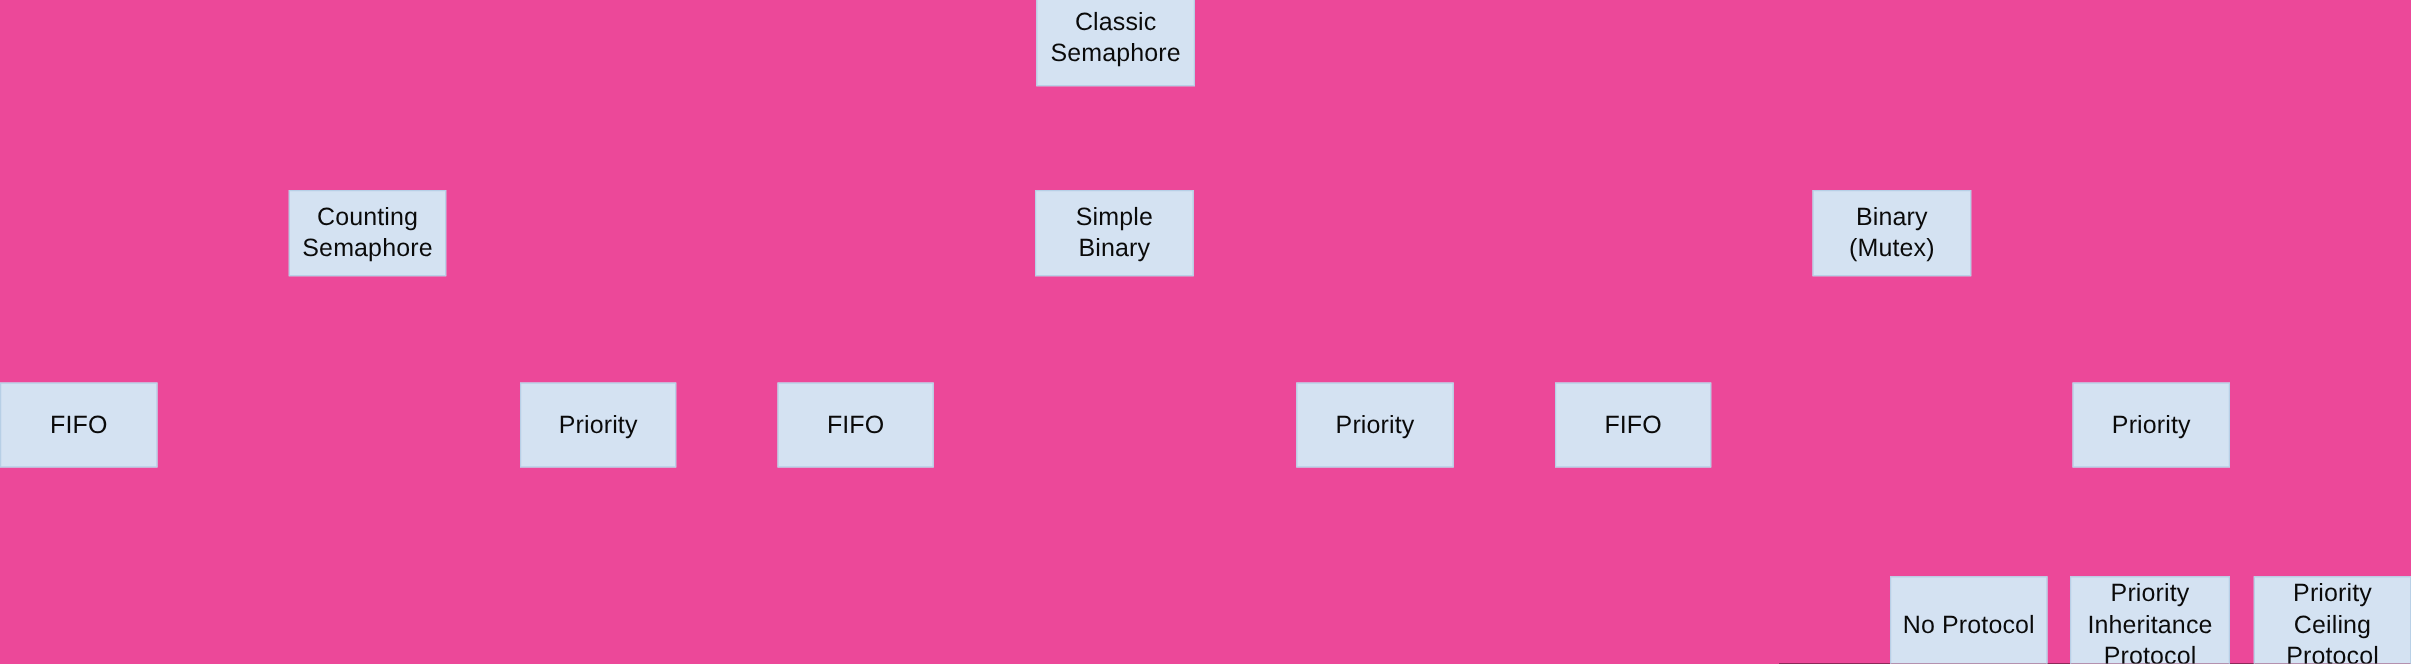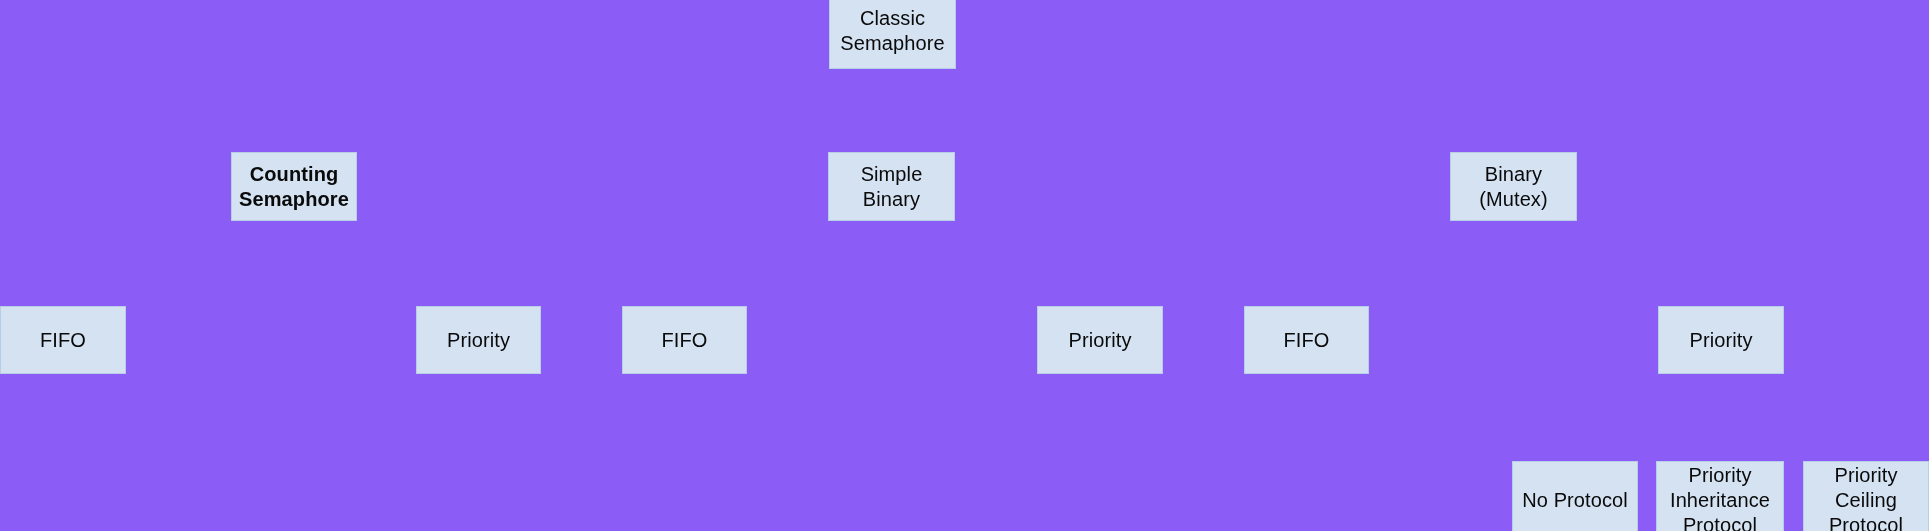--- a/index.html
+++ b/index.html
@@ -5,21 +5,21 @@
 <style>
   html, body {
     margin: 0;
     padding: 0;
     background: #000000;
   }
   #canvas {
     position: relative;
     width: 1929px;
     height: 531px;
-    background: #8b5cf6;
+    background: #ec4899;
     overflow: hidden;
     font-family: "Liberation Sans", "DejaVu Sans", sans-serif;
   }
   .node {
     position: absolute;
     box-sizing: border-box;
     background: #d4e2f2;
     border: 1px solid #b7cfe6;
     color: #0a0a0a;
     display: flex;
@@ -29,21 +29,21 @@
     font-size: 20px;
     line-height: 25px;
     letter-spacing: 0.1px;
     white-space: pre-line;
     padding: 0 2px;
   }
   
   .n-classic-semaphore { left: 829px;  top: -8px;  width: 127px; height: 77px; }
 
   
-  .n-counting-semaphore { left: 231px;  top: 152px; width: 126px; height: 69px; font-weight: bold; }
+  .n-counting-semaphore { left: 231px;  top: 152px; width: 126px; height: 69px; }
   .n-simple-binary      { left: 828px;  top: 152px; width: 127px; height: 69px; text-align: center; }
   .n-binary-mutex       { left: 1450px; top: 152px; width: 127px; height: 69px; }
 
   
   .n-fifo-1     { left: 0px;    top: 306px; width: 126px; height: 68px; }
   .n-priority-1 { left: 416px;  top: 306px; width: 125px; height: 68px; }
   .n-fifo-2     { left: 622px;  top: 306px; width: 125px; height: 68px; }
   .n-priority-2 { left: 1037px; top: 306px; width: 126px; height: 68px; }
   .n-fifo-3     { left: 1244px; top: 306px; width: 125px; height: 68px; }
   .n-priority-3 { left: 1658px; top: 306px; width: 126px; height: 68px; }

